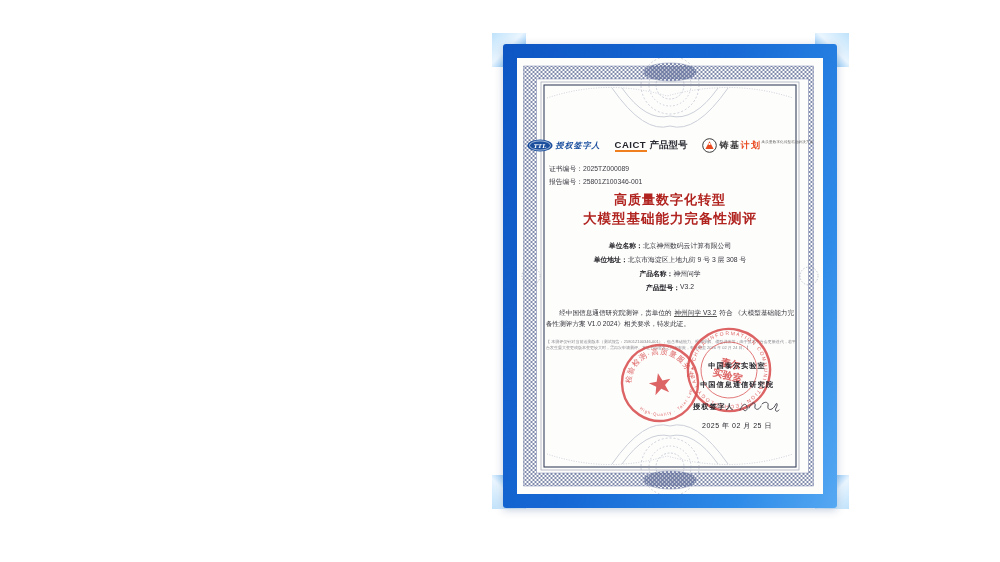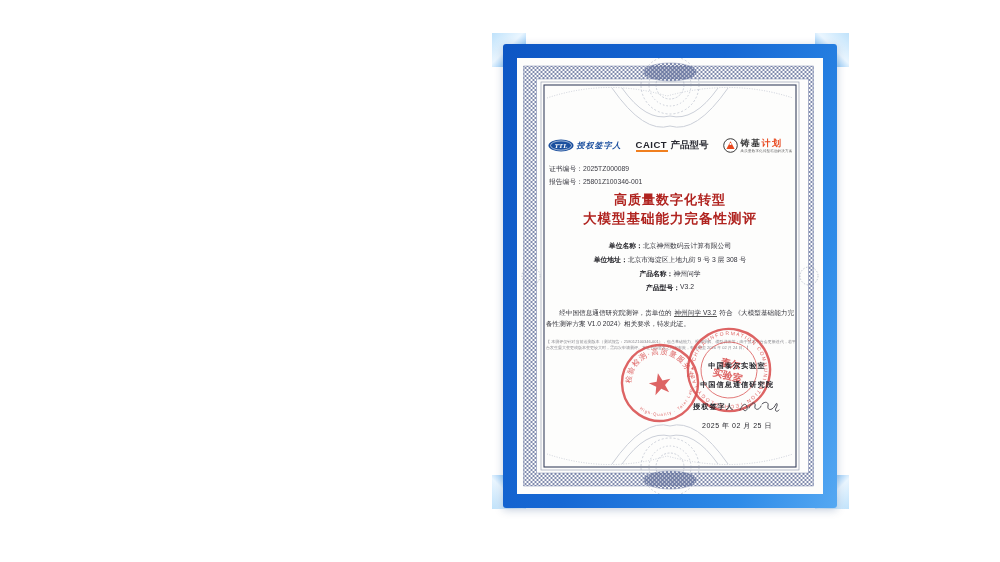--- a/index.html
+++ b/index.html
@@ -38,21 +38,21 @@
   .logos { left:0; top:80px; width:306px; display:flex; justify-content:center;
     align-items:center; gap:14px; z-index:3; }
   .logo { display:flex; align-items:center; gap:3px; }
   .ttl-name { font-style:italic; font-weight:bold; font-size:8px; color:#1b4f9e;
     font-family:"Liberation Serif","DejaVu Serif",serif; letter-spacing:1px; }
   .caict-wrap { display:flex; align-items:flex-end; gap:3px; }
   .caict-stack { display:flex; flex-direction:column; align-items:flex-start; line-height:1; }
   .caict-acronym { font-weight:bold; font-size:9.5px; color:#23242c; letter-spacing:.5px; }
   .caict-bar { width:32px; height:2px; background:#f07f1f; margin-top:1px; }
   .caict-name { font-weight:bold; font-size:9.5px; color:#2a2b33; }
-  .zhuji-col { display:flex; flex-direction:column; line-height:1.15; }
+  .zhuji-col { display:flex; flex-direction:row; line-height:1.15; }
   .zhuji-title { font-weight:bold; font-size:9px; letter-spacing:1.5px; }
   .zhuji-dark { color:#3a3a3a; } .zhuji-red { color:#e8491f; }
   .zhuji-tag { font-size:3.5px; color:#666; letter-spacing:.2px; }
 
   .numline { left:32px; font-size:6.8px; color:#3a3a42; z-index:3; }
   .numline .lab { color:#3a3a42; }
 
   .title { left:0; width:306px; text-align:center; font-weight:bold;
     color:#b0231f; z-index:3; letter-spacing:1px; }
   .title.t1 { top:133px; font-size:13px; }

